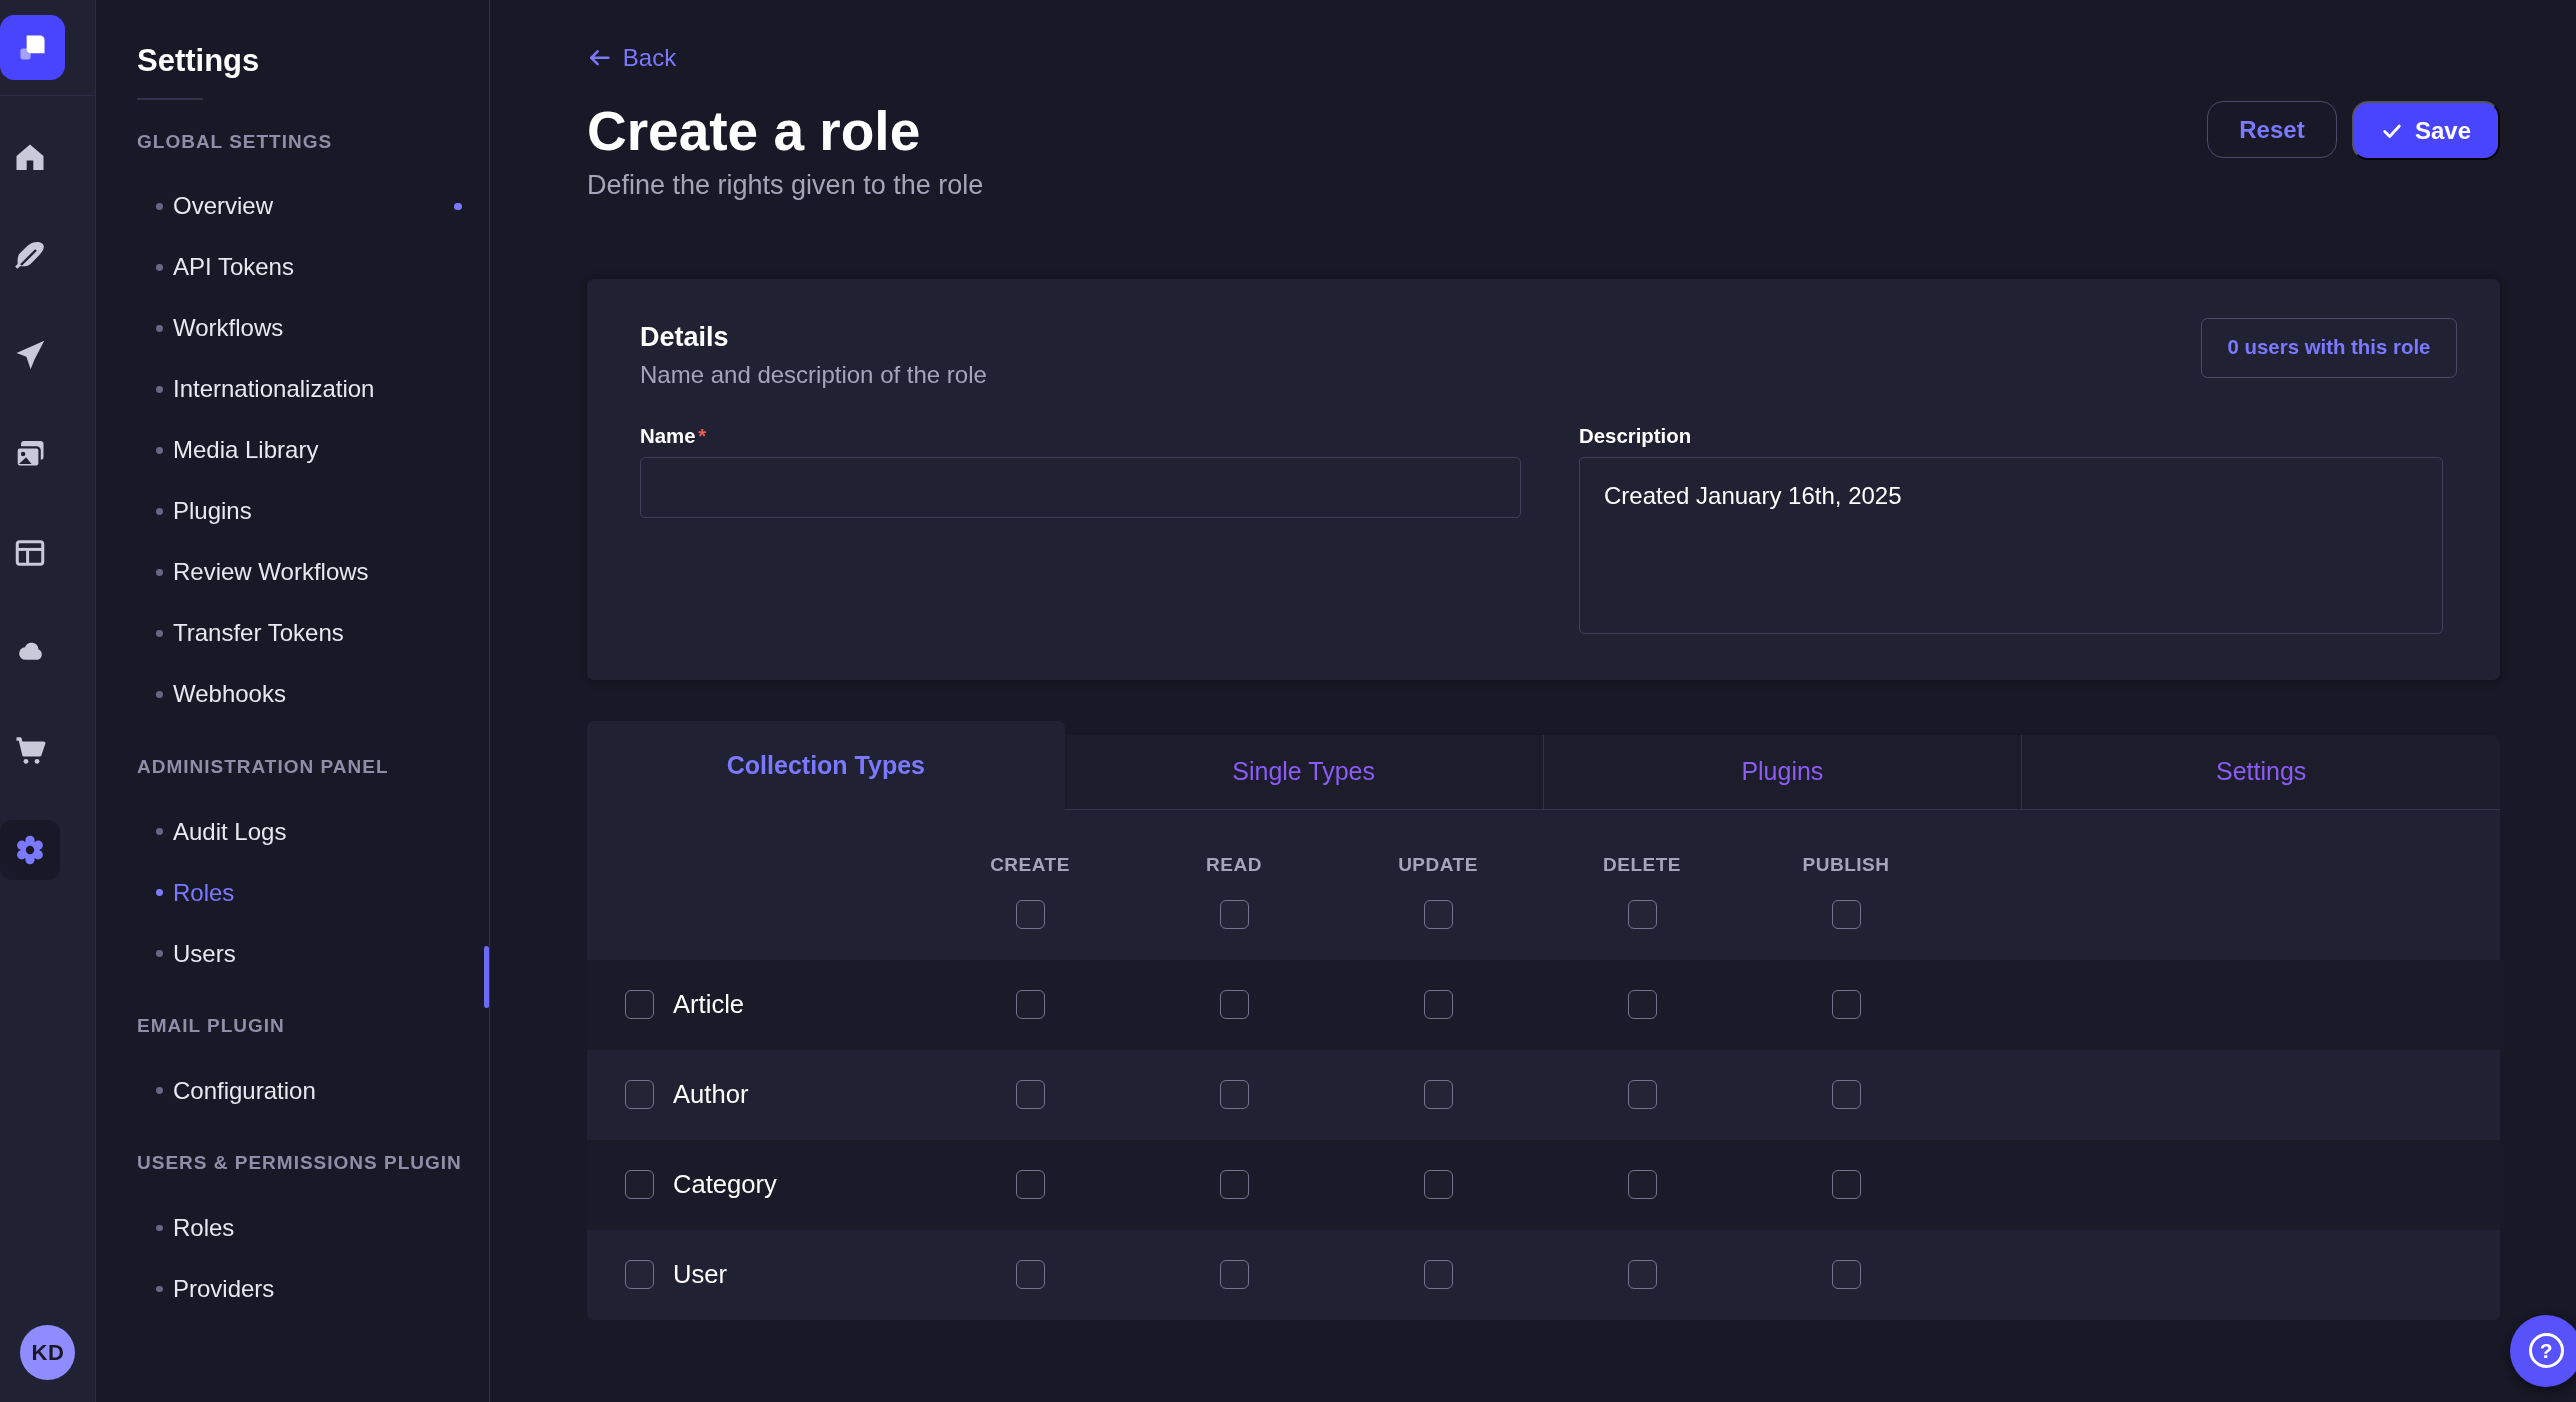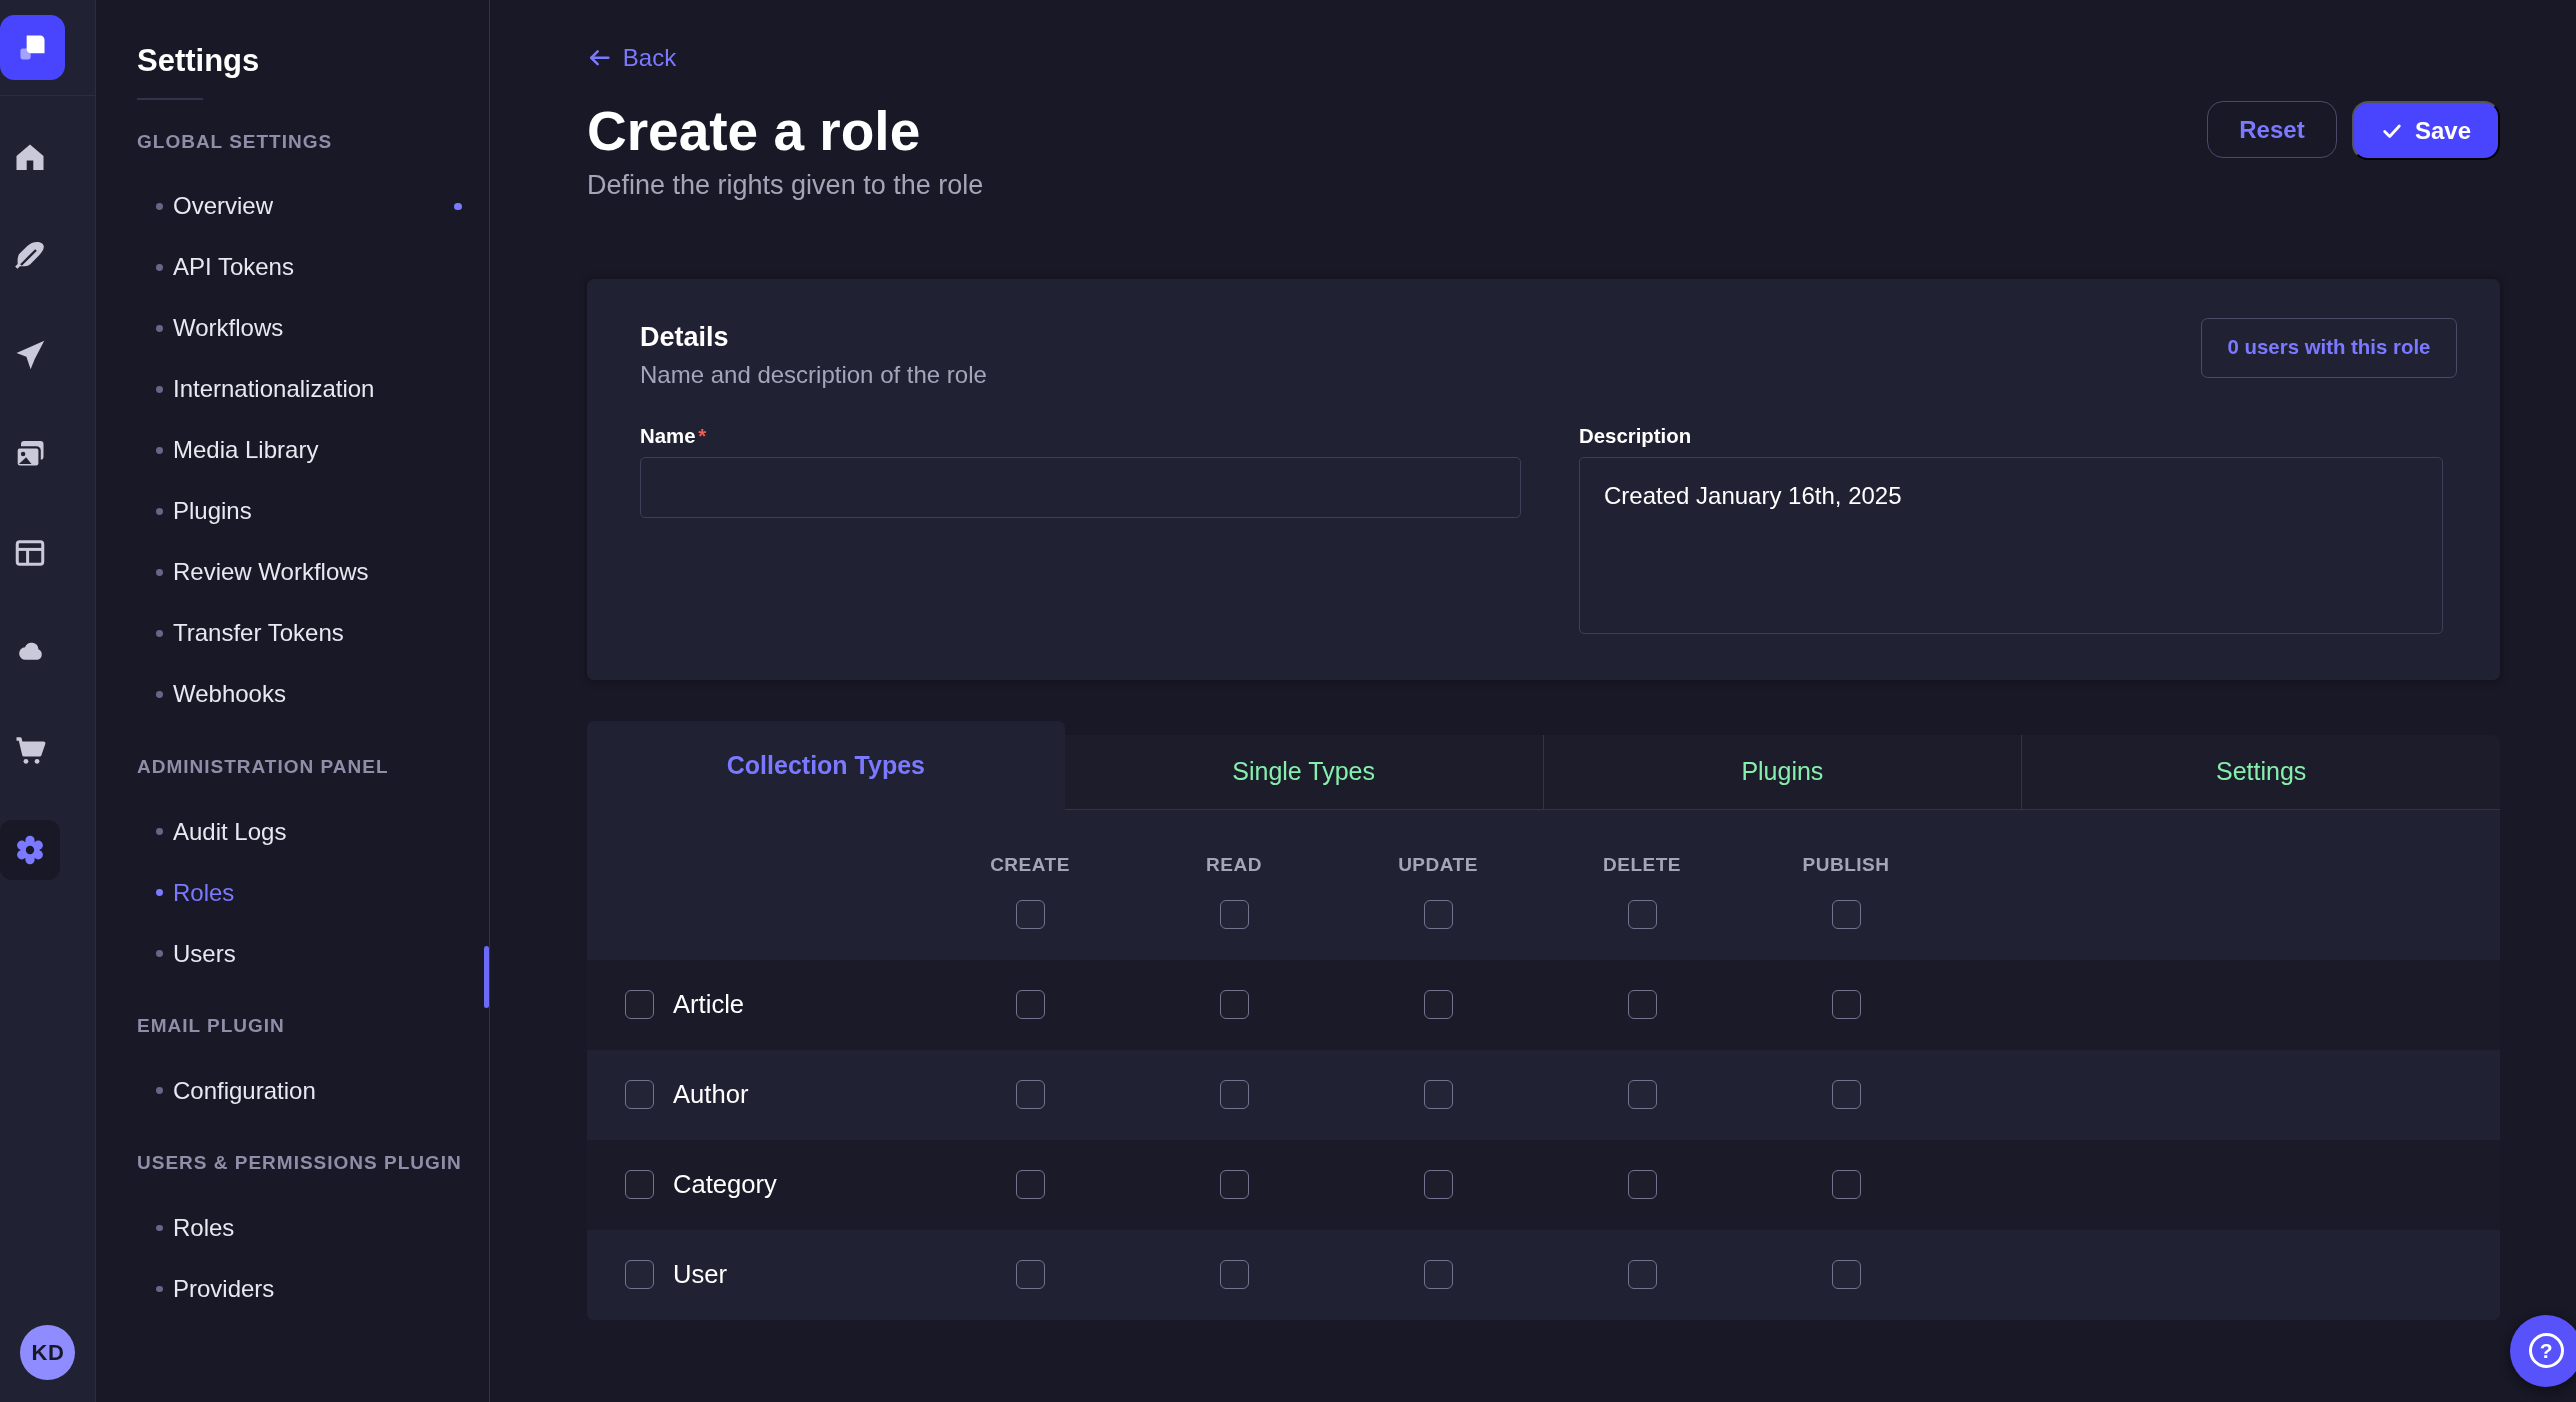--- a/index.html
+++ b/index.html
@@ -88,21 +88,21 @@
   .text-area {
     margin-top:8.5px; width:100%; height:177px; border:0.9px solid #3f3f5c; border-radius:5.1px;
     background:transparent; color:#ffffff; font-size:24px; padding:22px 24px; box-sizing:border-box;
     resize:none; font-family:"Liberation Sans", sans-serif; line-height:31px;
   }
   
   .perm-wrap { margin-top:41px; }
   .tabbar { display:flex; height:89px; }
   .tab {
     flex:1; display:flex; align-items:center; justify-content:center;
-    font-size:25px; color:#86efac; cursor:pointer; box-sizing:border-box;
+    font-size:25px; color:#8b5cf6; cursor:pointer; box-sizing:border-box;
   }
   .tab.active {
     background:#212134; color:#7b79ff; font-weight:600; border-radius:6.8px 6.8px 0 0; height:89px;
   }
   .tab.inactive {
     align-self:flex-end; height:75px; background:#1c1c2b; border-bottom:0.9px solid #32324d;
   }
   .tab.sep { border-left:0.9px solid #32324d; }
   .tab.last { border-radius:0 6.8px 0 0; }
   .panel { background:#212134; border-radius:0 0 6.8px 6.8px; overflow:hidden; }

